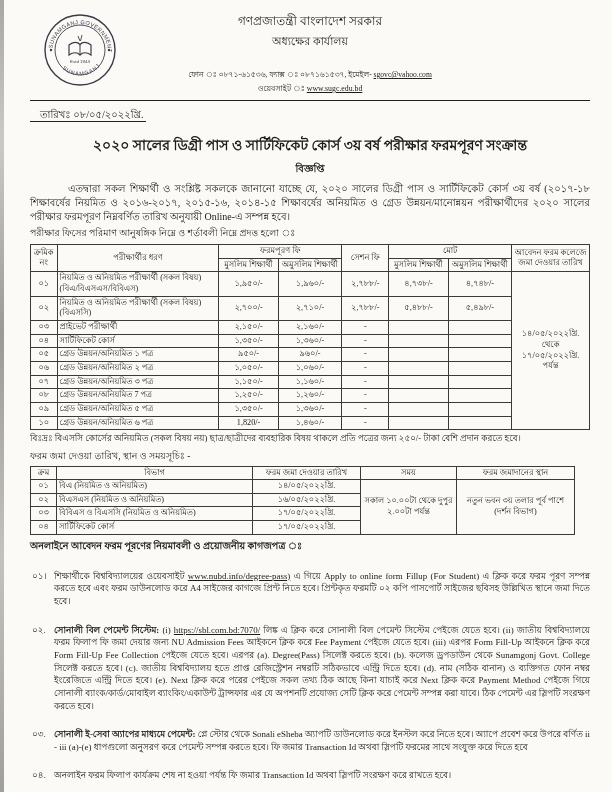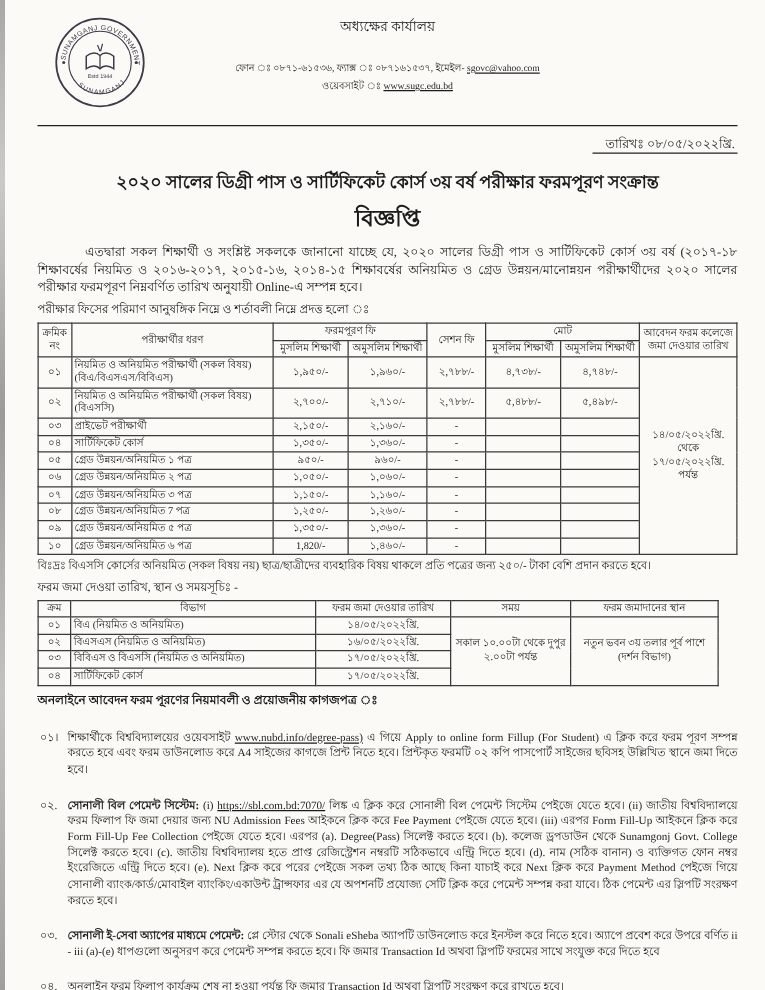--- a/index.html
+++ b/index.html
@@ -23,25 +23,25 @@
   
   .letterhead{position:relative;border-bottom:1.6px solid #1f1f1f;padding-bottom:4px;min-height:86px;}
   .seal{position:absolute;left:12px;top:2px;}
   .head-center{text-align:center;padding-top:2px;}
   .h-govt{font-size:12px;}
   .h-office{font-size:11px;margin-top:1px;}
   .h-college{font-size:13.5px;font-weight:bold;margin-top:1px;}
   .h-contact{font-size:7.6px;margin-top:16px;color:#222;}
   .h-web{font-size:7.8px;margin-top:1px;}
   .link{text-decoration:underline;}
-  .date-row{text-align:right;margin-top:6px;font-size:10px;}
+  .date-row{text-align:left;margin-top:6px;font-size:10px;}
   .date-row span{border-bottom:1px solid #222;padding:0 2px 1px 10px;}
   
   .subject{text-align:center;font-size:14px;font-weight:bold;margin-top:10px;}
-  .notice-head{text-align:center;font-size:18px;font-weight:bold;margin-top:3px;}
+  .notice-head{text-align:center;font-size:10px;font-weight:bold;margin-top:3px;}
   .intro{font-size:10px;line-height:1.4;text-align:justify;text-indent:38px;margin-top:4px;}
   .fees-line{font-size:9.4px;margin-top:2px;}
   
   table{border-collapse:collapse;width:100%;table-layout:fixed;}
   th,td{border:1px solid #3a3a3a;font-size:8.2px;font-weight:normal;text-align:center;padding:1px 2px;line-height:1.3;vertical-align:middle;}
   .fee-table{margin-top:3px;}
   .fee-table col.c-no{width:26px;}
   .fee-table col.c-type{width:158px;}
   .fee-table col.c-fm{width:58px;}
   .fee-table col.c-fn{width:62px;}
@@ -95,20 +95,21 @@
         <circle cx="67" cy="38" r="1.2" fill="#3b3b4a"></circle>
         <g>
           <path d="M 27,33 C 31,29.5 35.5,29.5 38,32.5 C 40.5,29.5 45,29.5 49,33 L 49,43 C 45,40 40.5,40 38,43 C 35.5,40 31,40 27,43 Z" fill="none" stroke="#3b3b4a" stroke-width="1.2"></path>
           <line x1="38" y1="32.5" x2="38" y2="43" stroke="#3b3b4a" stroke-width="1"></line>
           <path d="M 36,24 L 38,29 M 40,23 L 38.5,29" stroke="#3b3b4a" stroke-width="0.9" fill="none"></path>
         </g>
         <text x="38" y="50.5" font-size="4.4" fill="#3b3b4a" text-anchor="middle" font-family="Liberation Sans, sans-serif">Estd 1944</text>
       </svg>
     </div>
     <div class="head-center">
+      <div class="h-govt">গণপ্রজাতন্ত্রী বাংলাদেশ সরকার</div>
       <div class="h-office">অধ্যক্ষের কার্যালয়</div>
       <div class="h-contact"><span>ফোন ঃ ০৮৭১-৬১৫৩৬, ফ্যাক্স ঃ ০৮৭১৬১৫৩৭, ইমেইল- </span><span class="link">sgovc@vahoo.com</span></div>
       <div class="h-web"><span>ওয়েবসাইট ঃ </span><span class="link">www.sugc.edu.bd</span></div>
     </div>
   </div>
 
   <div class="date-row"><span>তারিখঃ ০৮/০৫/২০২২খ্রি.</span></div>
 
   <div class="subject">২০২০ সালের ডিগ্রী পাস ও সার্টিফিকেট কোর্স ৩য় বর্ষ পরীক্ষার ফরমপূরণ সংক্রান্ত</div>
   <div class="notice-head">বিজ্ঞপ্তি</div>

